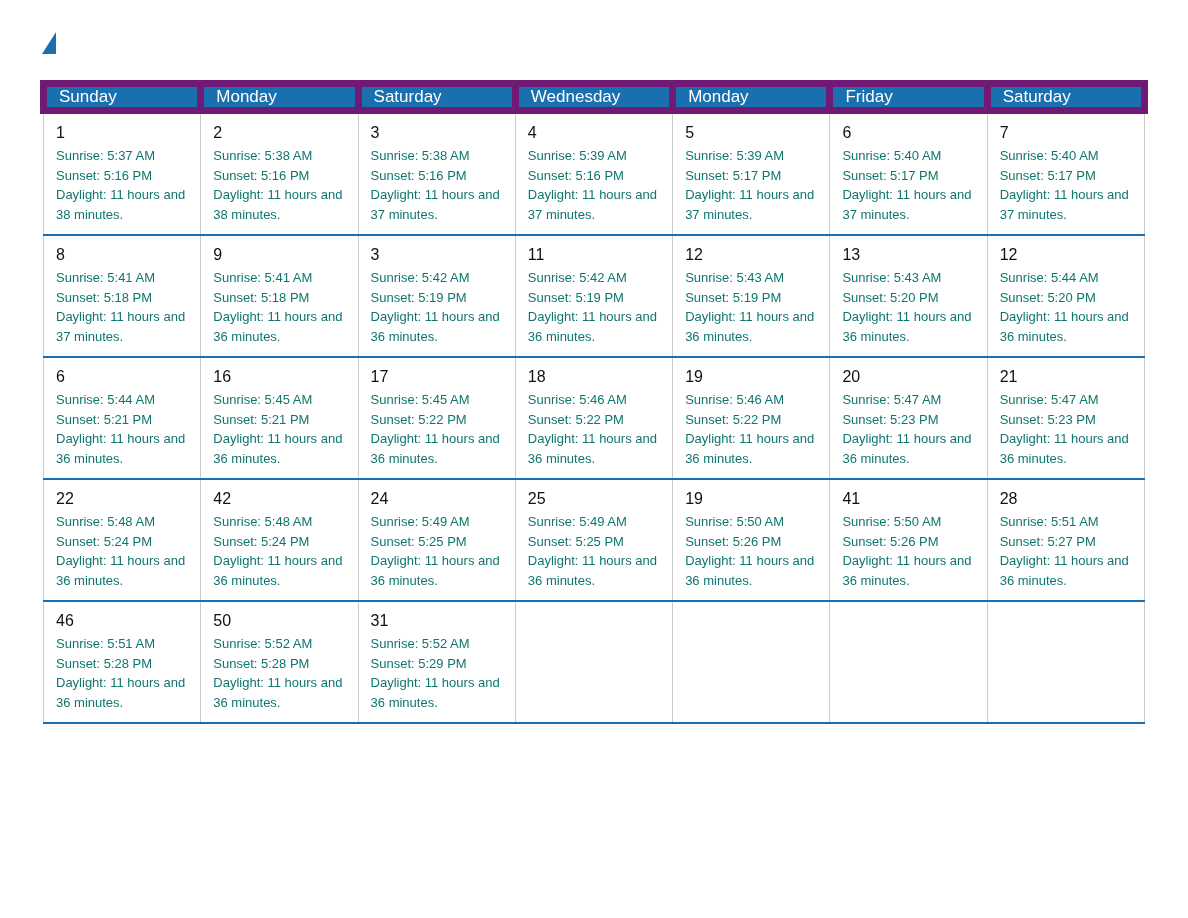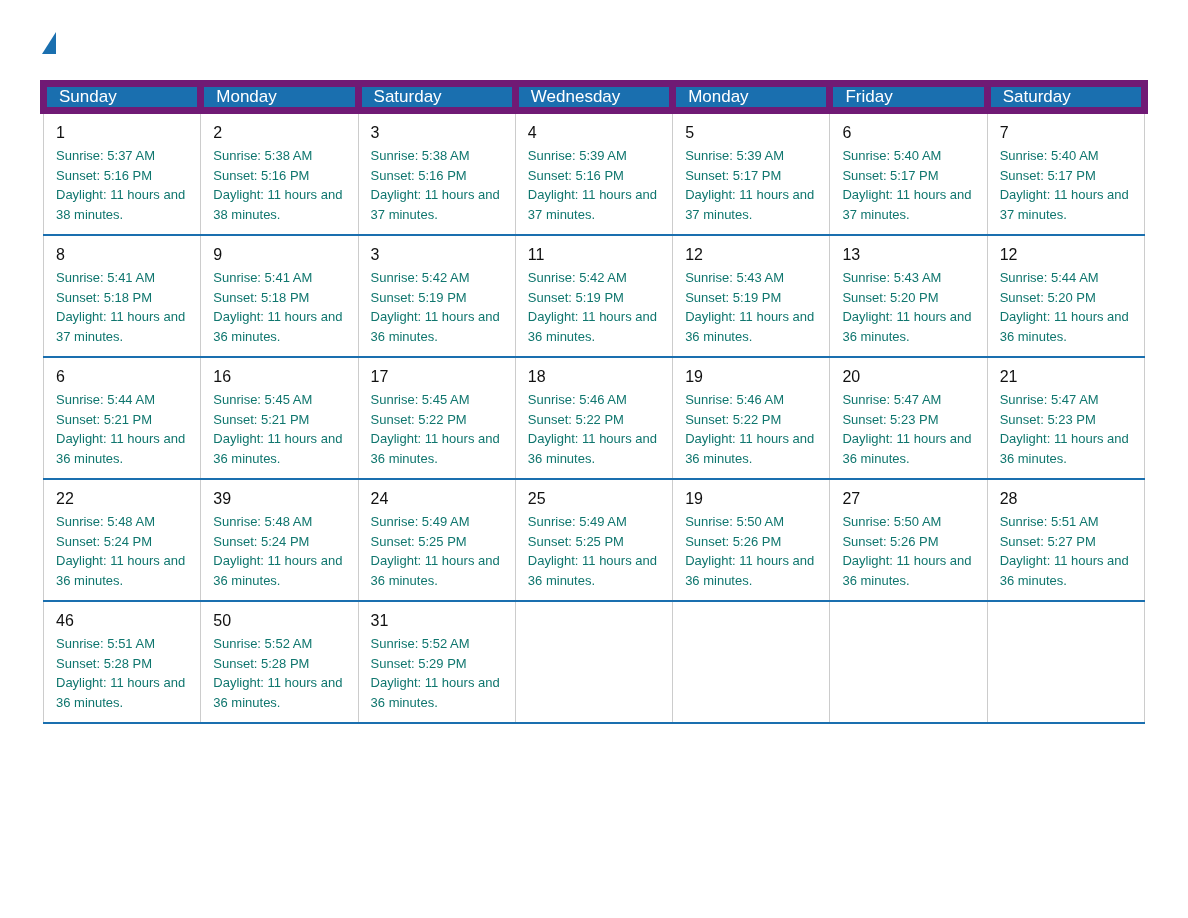--- a/index.html
+++ b/index.html
@@ -306,21 +306,21 @@
       <tr>
         <td>
           <span class="day-number">22</span>
           <div class="day-info">
             <span>Sunrise: 5:48 AM</span><br>
             <span>Sunset: 5:24 PM</span><br>
             <span>Daylight: 11 hours and 36 minutes.</span>
           </div>
         </td>
         <td>
-          <span class="day-number">39</span>
+          <span class="day-number">42</span>
           <div class="day-info">
             <span>Sunrise: 5:48 AM</span><br>
             <span>Sunset: 5:24 PM</span><br>
             <span>Daylight: 11 hours and 36 minutes.</span>
           </div>
         </td>
         <td>
           <span class="day-number">24</span>
           <div class="day-info">
             <span>Sunrise: 5:49 AM</span><br>
@@ -338,21 +338,21 @@
         </td>
         <td>
           <span class="day-number">19</span>
           <div class="day-info">
             <span>Sunrise: 5:50 AM</span><br>
             <span>Sunset: 5:26 PM</span><br>
             <span>Daylight: 11 hours and 36 minutes.</span>
           </div>
         </td>
         <td>
-          <span class="day-number">27</span>
+          <span class="day-number">41</span>
           <div class="day-info">
             <span>Sunrise: 5:50 AM</span><br>
             <span>Sunset: 5:26 PM</span><br>
             <span>Daylight: 11 hours and 36 minutes.</span>
           </div>
         </td>
         <td>
           <span class="day-number">28</span>
           <div class="day-info">
             <span>Sunrise: 5:51 AM</span><br>

